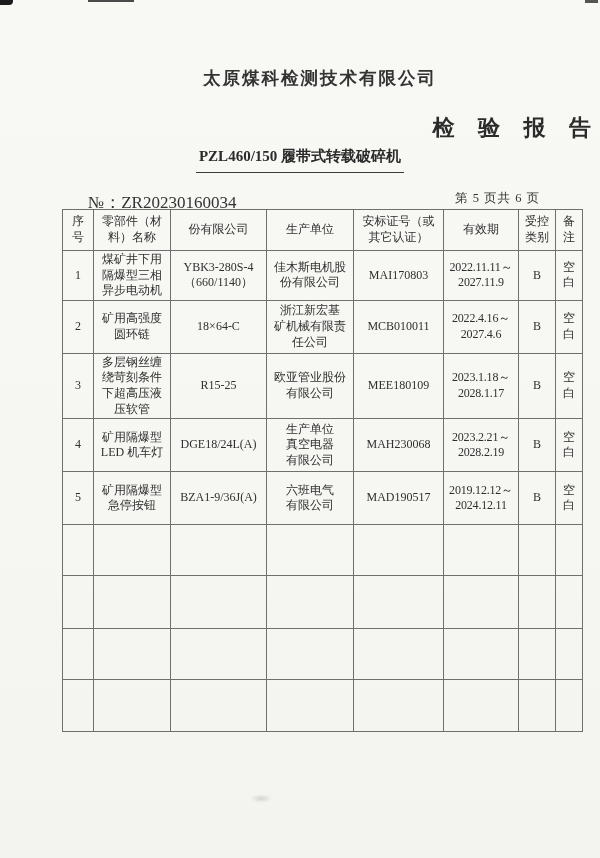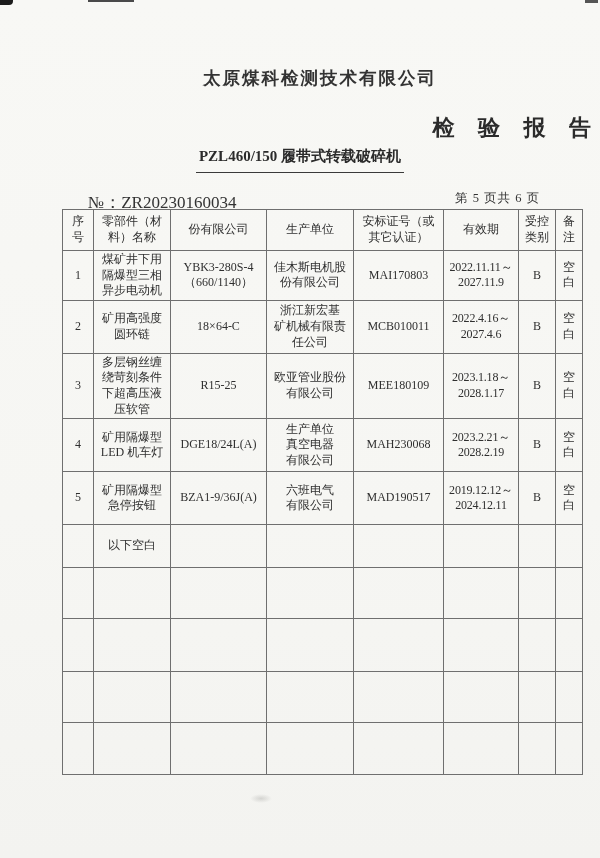--- a/index.html
+++ b/index.html
@@ -188,30 +188,20 @@
 急停按钮</td>
         <td class="cell-spec">BZA1-9/36J(A)</td>
         <td class="cell-producer">六班电气
 有限公司</td>
         <td class="cell-cert">MAD190517</td>
         <td class="cell-validity">2019.12.12～
 2024.12.11</td>
         <td class="cell-category">B</td>
         <td class="cell-remark">空白</td>
       </tr>
-      <tr class="h43">
-        <td></td>
-        <td class="cell-blank-note">以下空白</td>
-        <td></td>
-        <td></td>
-        <td></td>
-        <td></td>
-        <td></td>
-        <td></td>
-      </tr>
       <tr class="h51">
         <td></td>
           <td></td>
         <td></td>
           <td></td>
         <td></td>
           <td></td>
         <td></td>
           <td></td>
       </tr>

